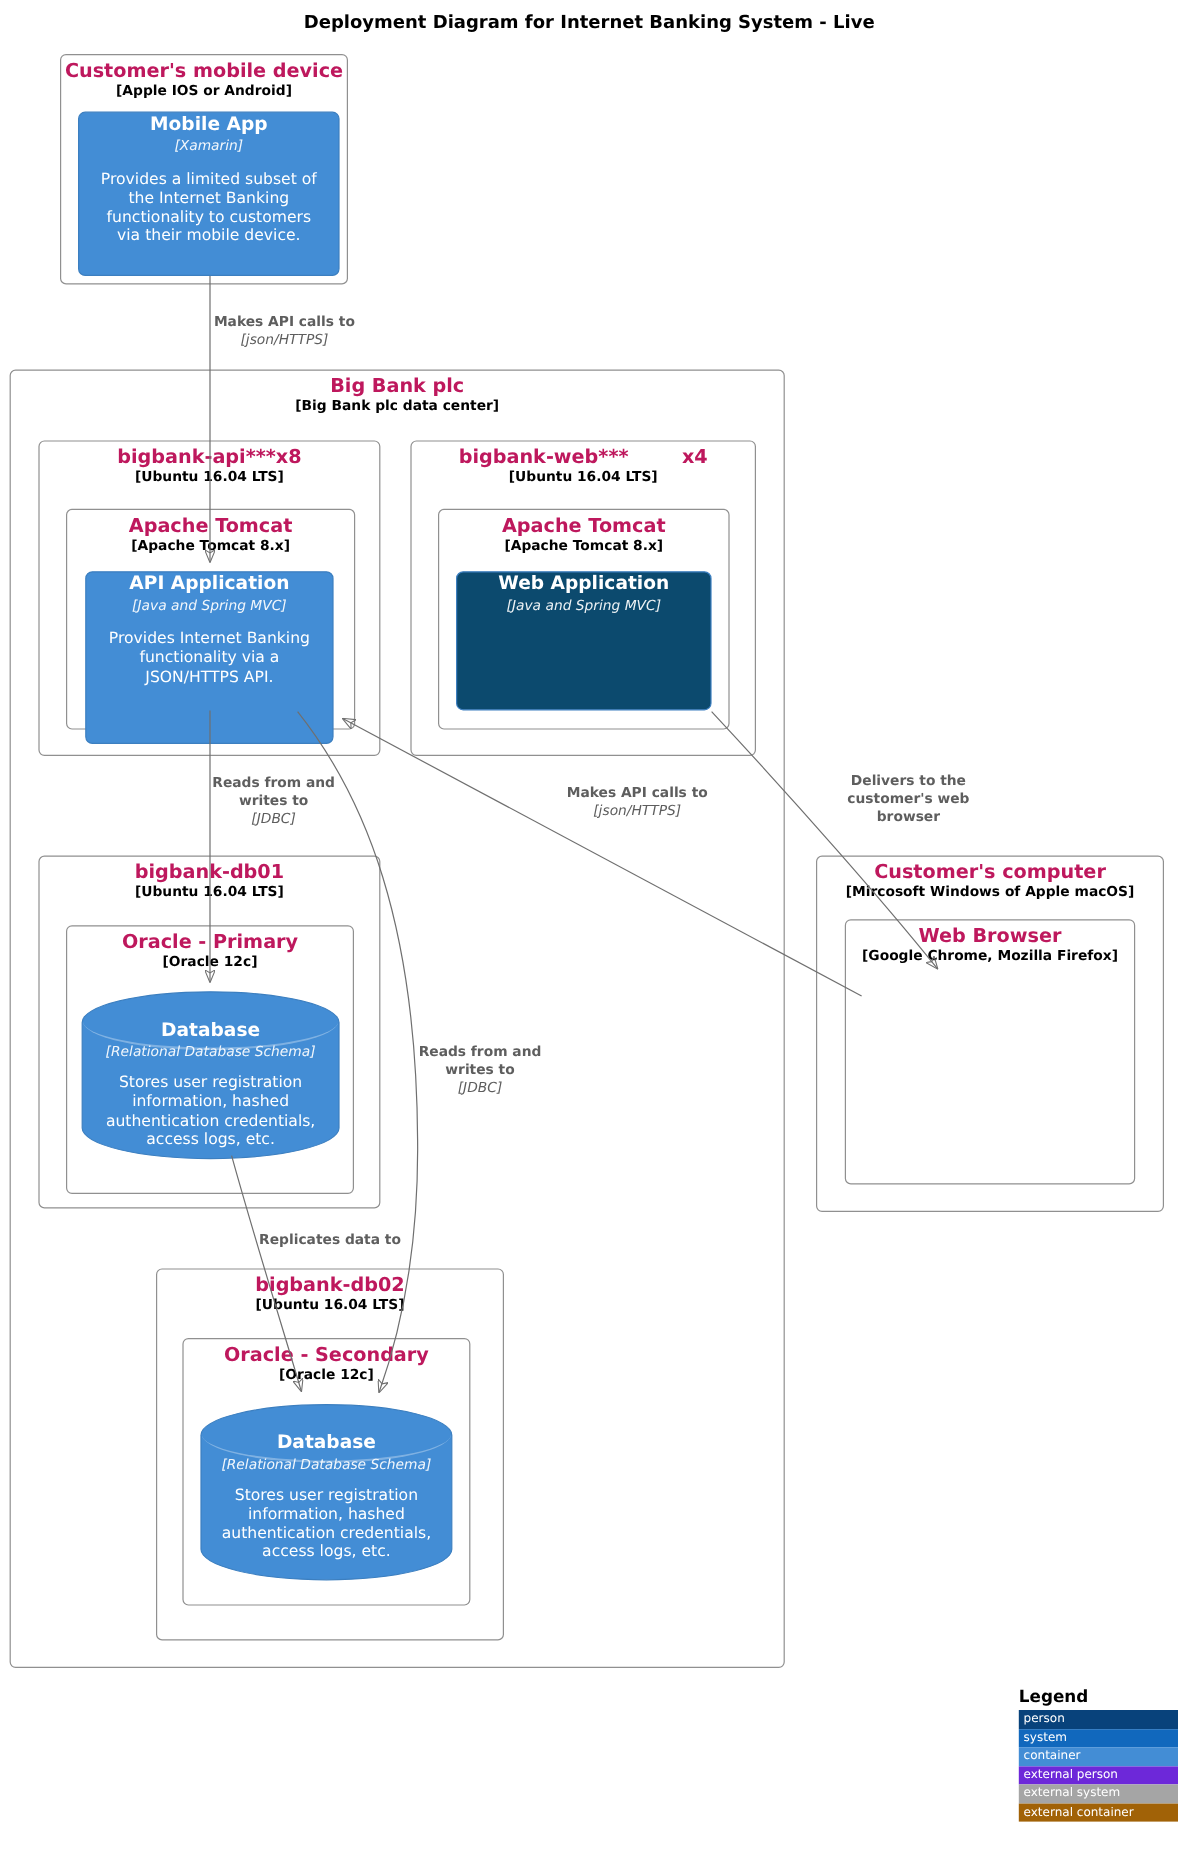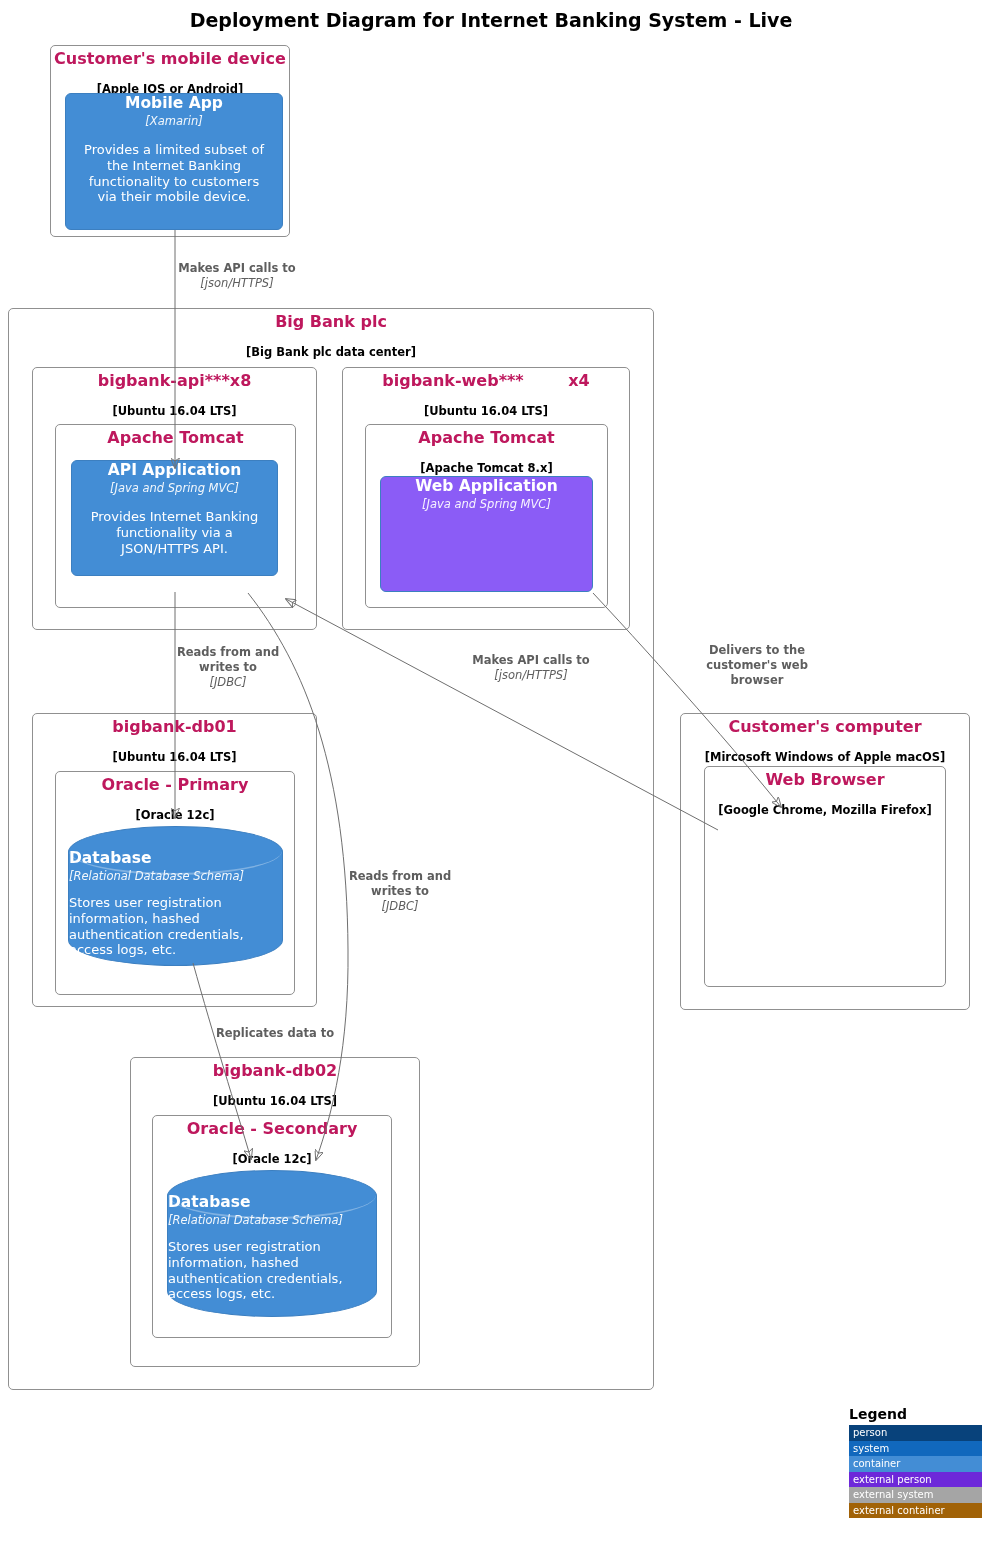--- a/index.html
+++ b/index.html
@@ -2,41 +2,41 @@
 <html><head>
 <meta charset="utf-8">
 <style>
   html,body { margin:0; padding:0; background:#fff; }
   .canvas {
     position:relative; width:982px; height:1541px; background:#ffffff; overflow:hidden;
     font-family:"DejaVu Sans","Liberation Sans",sans-serif;
   }
   .diagram-title {
     position:absolute; left:0; right:0; top:9px; text-align:center;
-    font-size:19px; font-weight:bold; color:#000;
+    font-size:15px; font-weight:bold; color:#000;
   }
   
   .node {
     position:absolute; background:#fff; border:1px solid #909090; border-radius:5px;
     box-sizing:border-box; text-align:center;
   }
   .nt { font-weight:bold; font-size:16px; color:#be185d; margin-top:3px; white-space:pre-wrap; }
-  .ns { font-weight:bold; font-size:11.5px; color:#000; margin-top:14px; }
+  .ns { font-weight:bold; font-size:11.5px; color:#000; margin-top:0; }
   
   .cbox {
     position:absolute; background:#438DD5; border:1px solid #3C7FC0; border-radius:6px;
     box-sizing:border-box; text-align:center; color:#fff; 
   }
   .bt { font-weight:bold; font-size:15.5px; line-height:18px; white-space:pre-wrap; }
   .btech { font-style:italic; font-size:11.5px; margin-top:2px; color:rgba(255,255,255,0.93); }
   .bdesc { font-size:13px; line-height:15.8px; margin-top:14px; white-space:pre-line; }
   
   .cyl {
     position:absolute; background:#438DD5; border:1px solid #3C7FC0;
-    border-radius:50% / 26px; box-sizing:border-box; text-align:left; color:#fff;
+    border-radius:50% / 26px; box-sizing:border-box; text-align:center; color:#fff;
     padding-top:22px;
   }
   .cyl::before {
     content:""; position:absolute; top:0; left:0; right:0; height:46px;
     border-radius:50%; border-bottom:2px solid rgba(255,255,255,0.32); pointer-events:none;
   }
   .cyl .bdesc { margin-top:12px; }
   
   .edges { position:absolute; left:0; top:0; width:982px; height:1541px; pointer-events:none; z-index:40; }
   .edges path { stroke:#6f6f6f; stroke-width:1; fill:none; }
@@ -77,37 +77,37 @@
   </div>
 
   <div class="node" style="left:32px;top:367px;width:285px;height:263px">
     <div class="nt">bigbank-api***x8</div>
     <div class="ns">[Ubuntu 16.04 LTS]</div>
   </div>
   <div class="node" style="left:55px;top:424px;width:241px;height:184px">
     <div class="nt">Apache Tomcat</div>
     <div class="ns">[Apache Tomcat 8.x]</div>
   </div>
-  <div class="cbox" style="left: 71px; top: 460px; width: 207px; height: 116px; background-color: rgb(67, 141, 213);">
+  <div class="cbox" style="left: 71px; top: 476px; width: 207px; height: 144px; background-color: rgb(67, 141, 213);">
     <div class="bt">API Application</div>
     <div class="btech">[Java and Spring MVC]</div>
     <div class="bdesc">Provides Internet Banking
 functionality via a
 JSON/HTTPS API.</div>
   </div>
 
   <div class="node" style="left:342px;top:367px;width:288px;height:263px">
     <div class="nt">bigbank-web***        x4</div>
     <div class="ns">[Ubuntu 16.04 LTS]</div>
   </div>
   <div class="node" style="left:365px;top:424px;width:243px;height:184px">
     <div class="nt">Apache Tomcat</div>
     <div class="ns">[Apache Tomcat 8.x]</div>
   </div>
-  <div class="cbox" style="left: 380px; top: 476px; width: 213px; height: 116px; background-color: #8b5cf6;">
+  <div class="cbox" style="left: 380px; top: 476px; width: 213px; height: 116px; background-color: #0c4a6e;">
     <div class="bt">Web Application</div>
     <div class="btech">[Java and Spring MVC]</div>
   </div>
 
   <div class="node" style="left:32px;top:713px;width:285px;height:294px">
     <div class="nt">bigbank-db01</div>
     <div class="ns">[Ubuntu 16.04 LTS]</div>
   </div>
   <div class="node" style="left:55px;top:771px;width:240px;height:224px">
     <div class="nt">Oracle - Primary</div>

